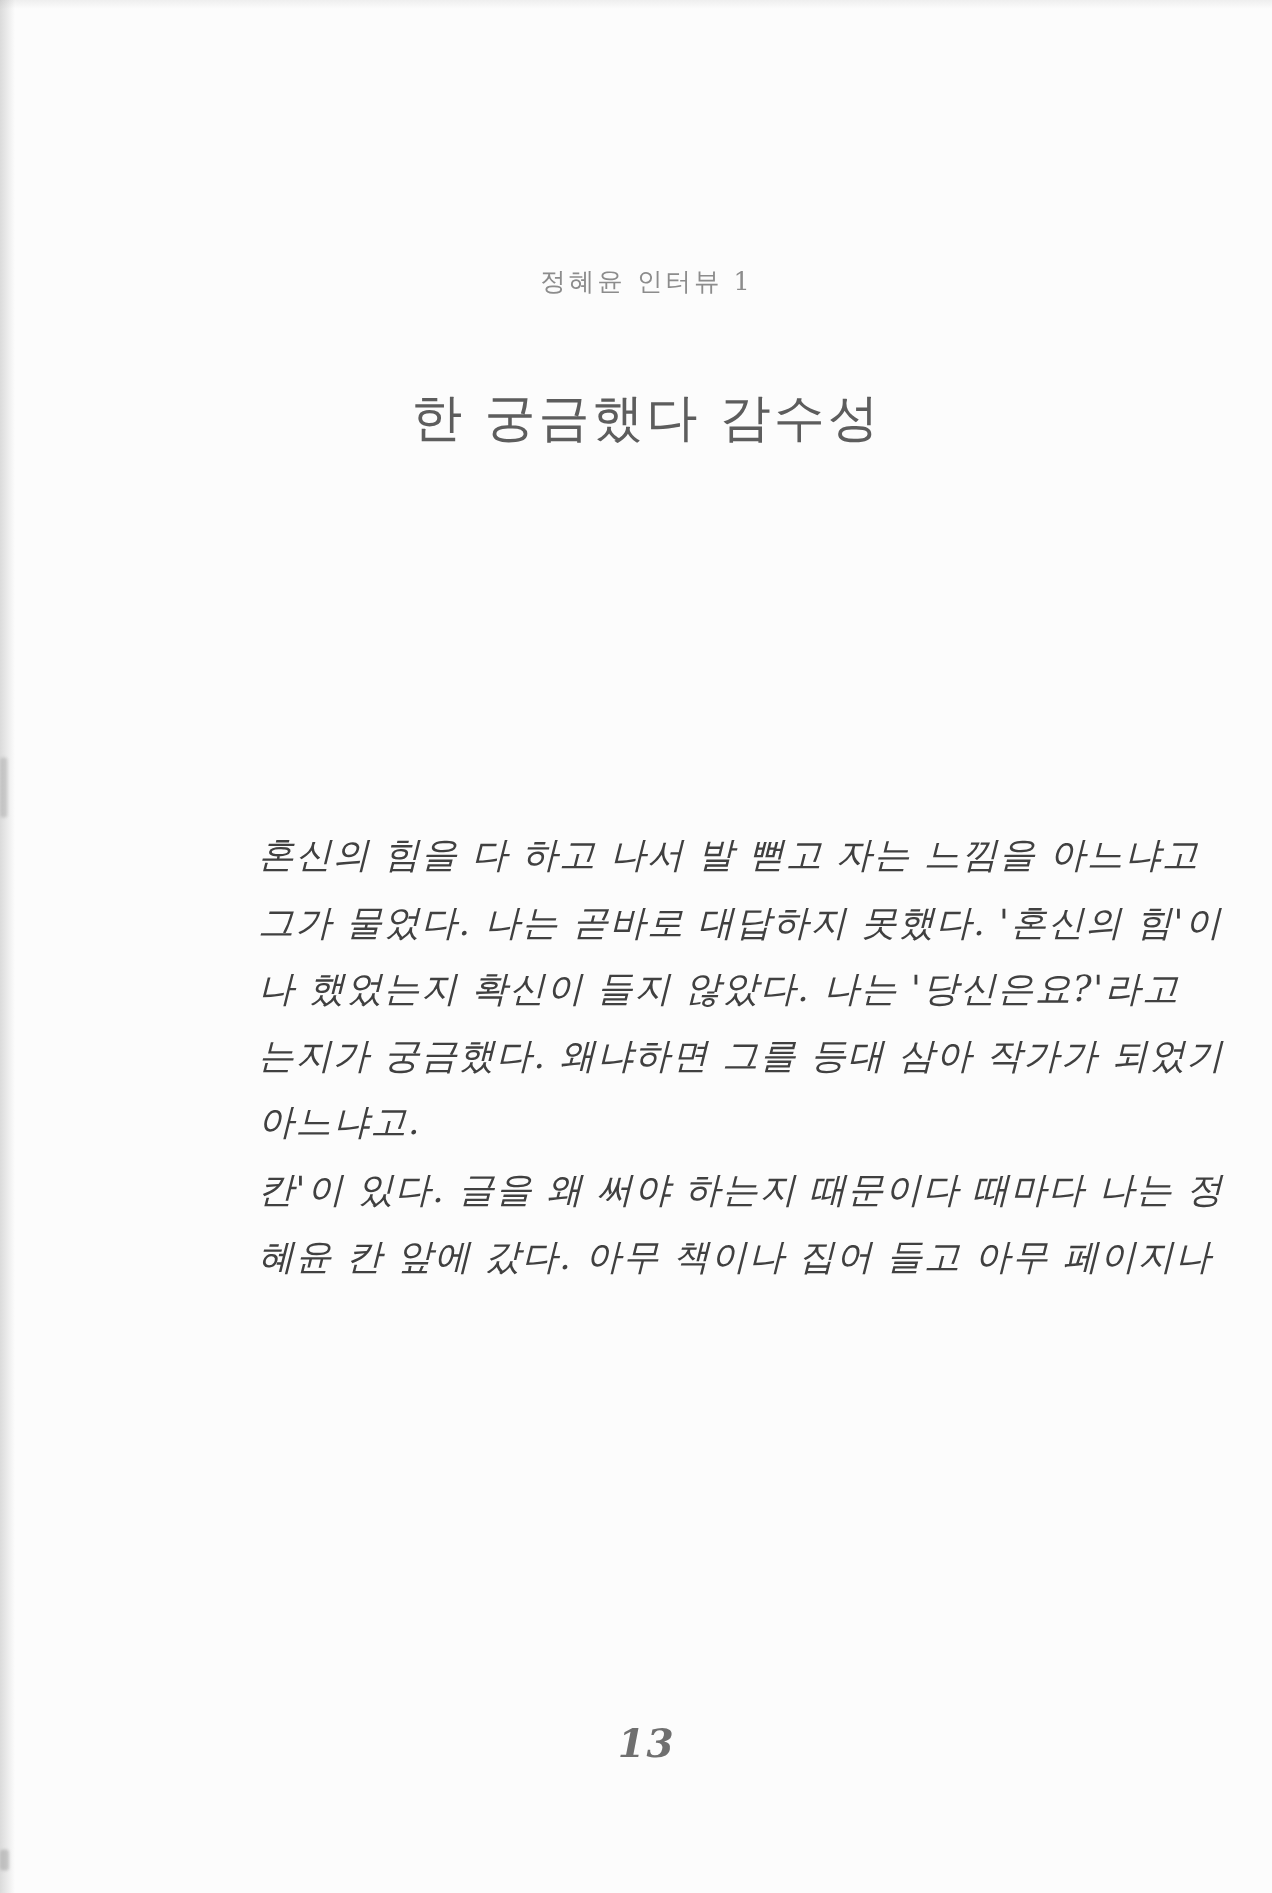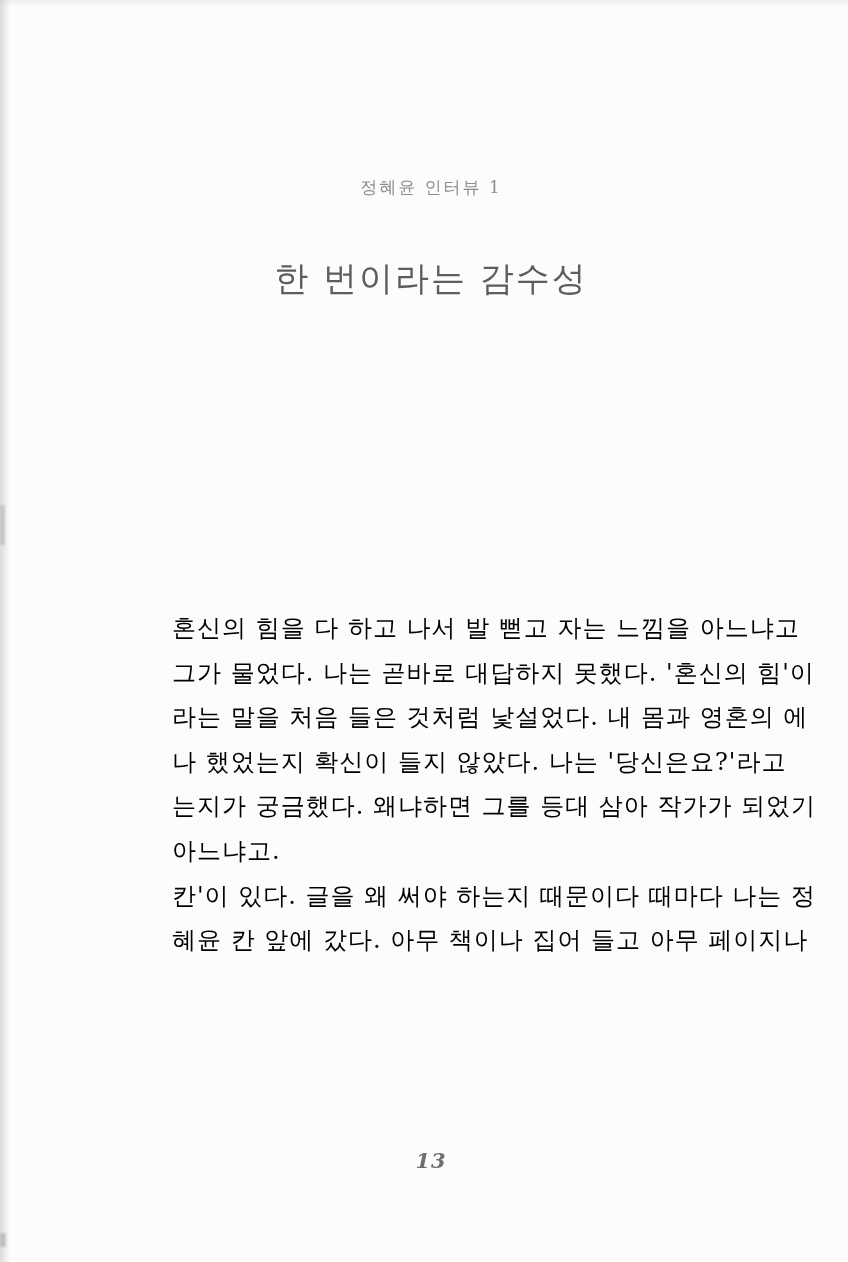--- a/index.html
+++ b/index.html
@@ -62,69 +62,69 @@
     margin: 0;
     text-align: center;
     font-size: 34px;
     font-weight: 500;
     letter-spacing: 2px;
     color: #5d5d5d;
   }
   .body-text {
     position: absolute;
     left: 172px;
-    top: 606px;
+    top: 548px;
     width: 518px;
     font-size: 24px;
-    color: #000000;
+    color: #404040;
     letter-spacing: 1px;
+    font-style: italic;
   }
   .line {
     height: 44.6px;
     line-height: 44.6px;
     text-align: justify;
     text-align-last: justify;
     white-space: nowrap;
   }
   .line.para-end {
     text-align-last: left;
   }
   .line.indent {
     text-indent: 30px;
   }
   .page-number {
     position: absolute;
     left: 172px;
     width: 518px;
     top: 1148px;
     text-align: center;
-    font-size: 21px;
+    font-size: 26px;
     font-style: italic;
     font-weight: bold;
     color: #6f6f6f;
     letter-spacing: 1px;
   }
 </style>
 </head>
 <body>
 
 <div class="page">
   <div class="edge-left"></div>
   <div class="edge-top"></div>
   <div class="smudge-1"></div>
   <div class="smudge-2"></div>
 
   <div class="running-header">정혜윤 인터뷰 1</div>
 
-  <h1 class="chapter-title">한 번이라는 감수성</h1>
+  <h1 class="chapter-title">한 궁금했다 감수성</h1>
 
   <div class="body-text">
     <div class="line">혼신의 힘을 다 하고 나서 발 뻗고 자는 느낌을 아느냐고</div>
     <div class="line">그가 물었다. 나는 곧바로 대답하지 못했다. '혼신의 힘'이</div>
-    <div class="line">라는 말을 처음 들은 것처럼 낯설었다. 내 몸과 영혼의 에</div>
     <div class="line">나 했었는지 확신이 들지 않았다. 나는 '당신은요?'라고</div>
     <div class="line">는지가 궁금했다. 왜냐하면 그를 등대 삼아 작가가 되었기</div>
     <div class="line para-end">아느냐고.</div>
     <div class="line">칸'이 있다. 글을 왜 써야 하는지 때문이다 때마다 나는 정</div>
     <div class="line">혜윤 칸 앞에 갔다. 아무 책이나 집어 들고 아무 페이지나</div>
   </div>
 
   <div class="page-number">13</div>
 </div>
 

